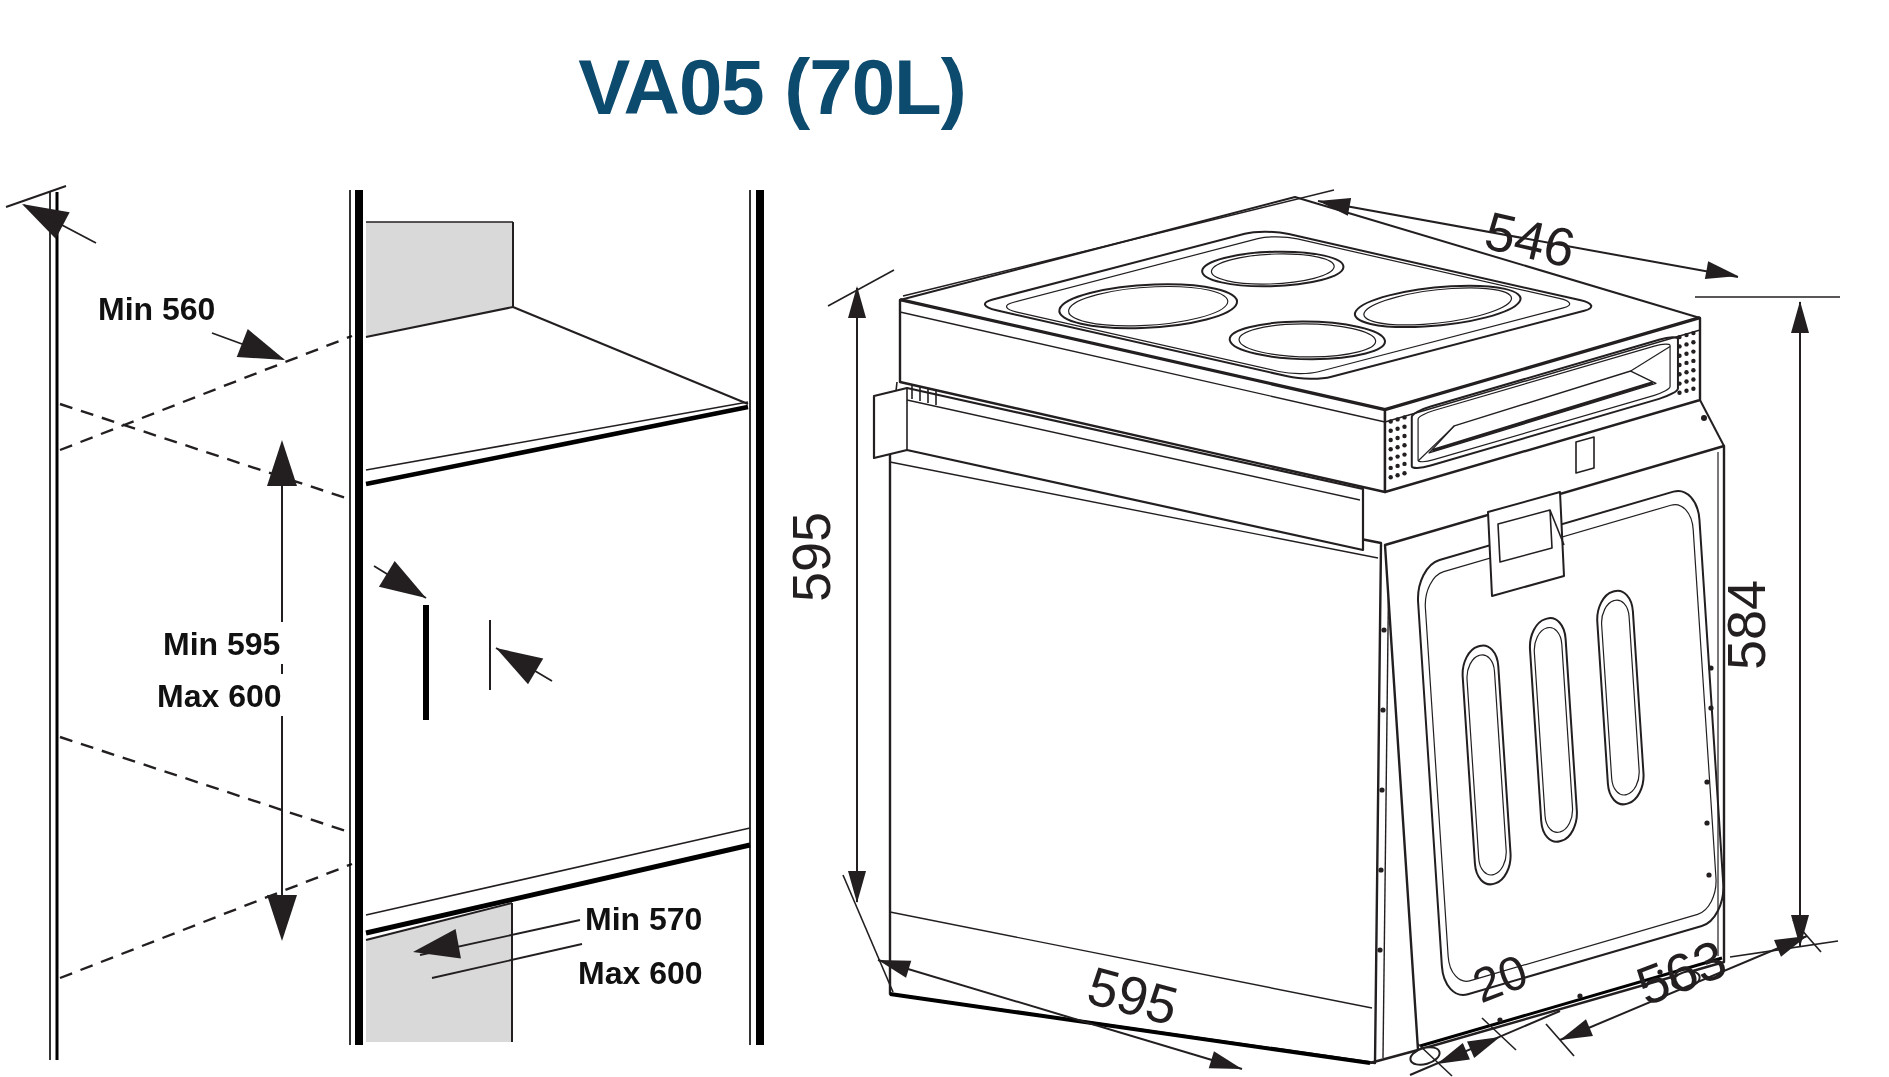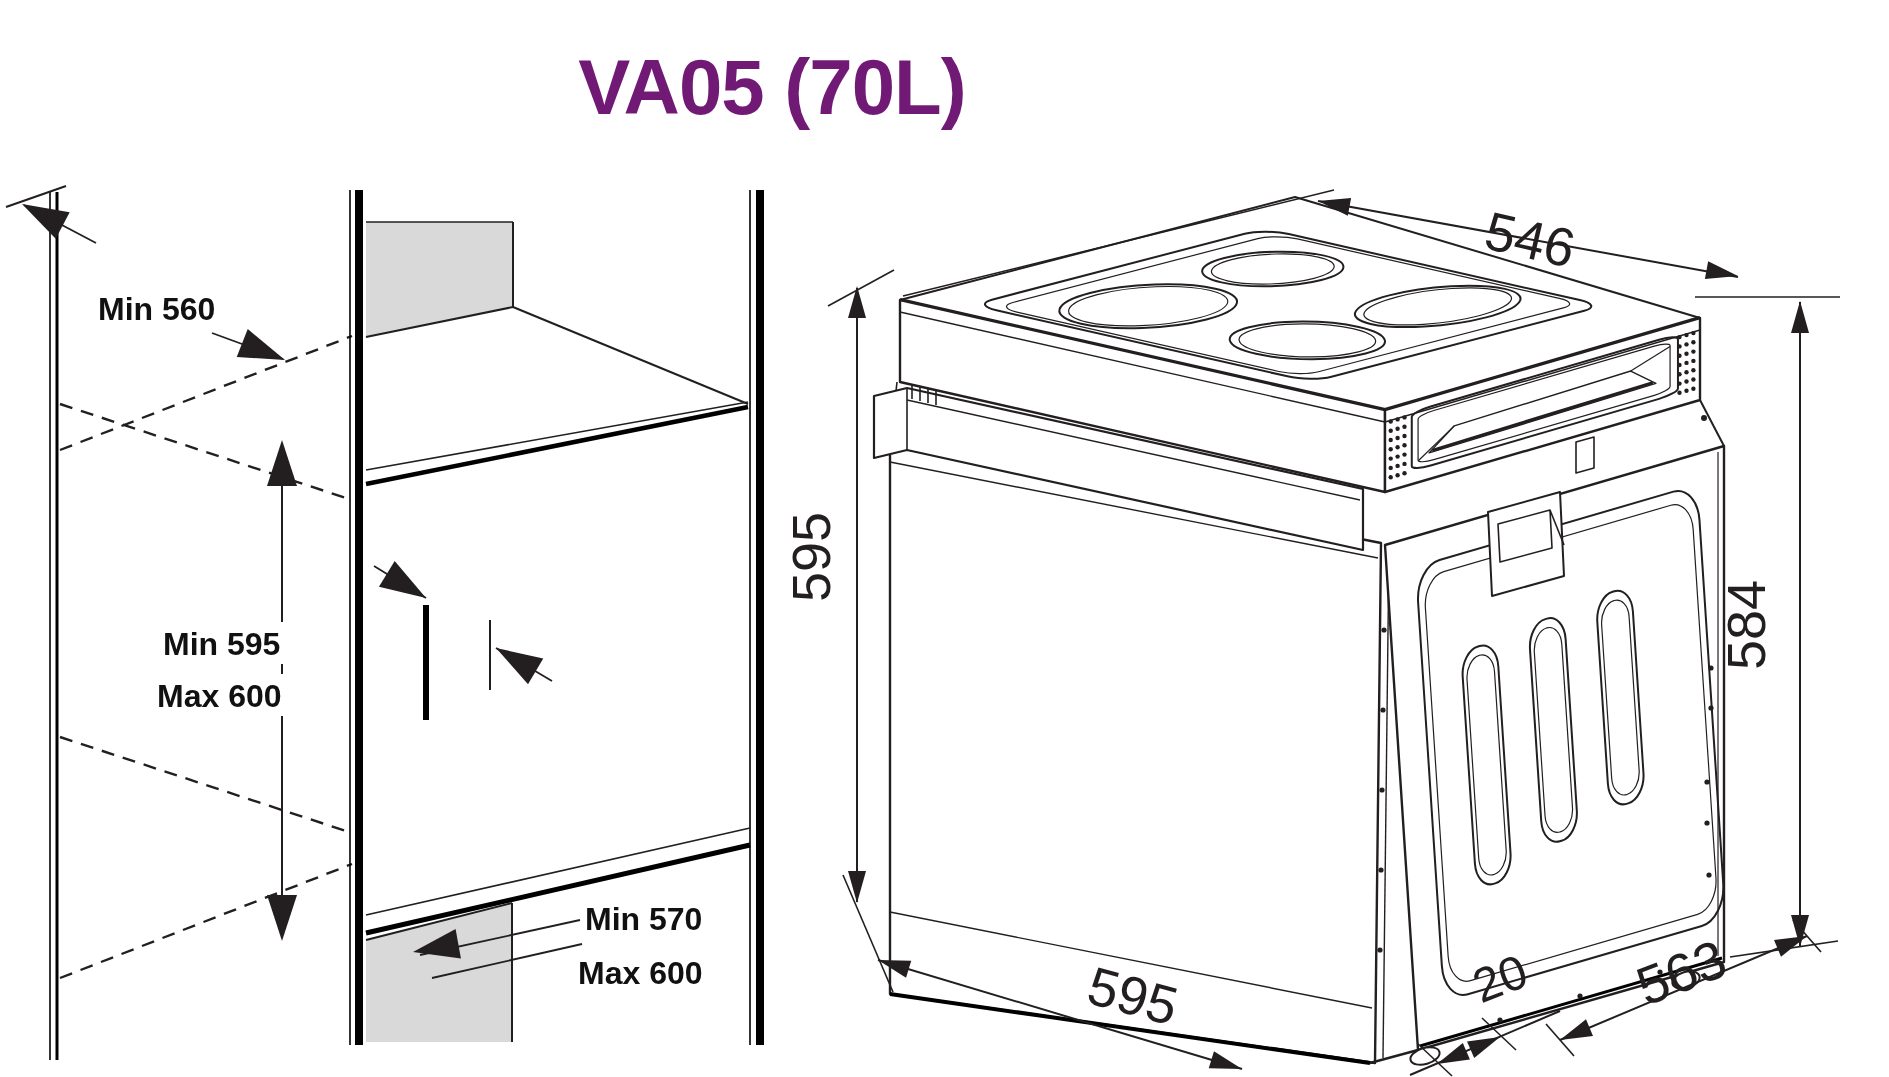--- a/index.html
+++ b/index.html
@@ -1,19 +1,19 @@
 <!DOCTYPE html>
 <html><head>
 <meta charset="utf-8">
 <style>
   html,body{margin:0;padding:0;background:#fff;}
   .canvas{position:relative;width:1889px;height:1077px;background:#fff;overflow:hidden;
           font-family:"Liberation Sans",sans-serif;}
   .title{position:absolute;top:42px;left:772px;transform:translateX(-50%);
-         font-size:78px;font-weight:bold;color:#701a75;letter-spacing:-1px;white-space:nowrap;}
+         font-size:78px;font-weight:bold;color:#0c4a6e;letter-spacing:-1px;white-space:nowrap;}
   svg{position:absolute;left:0;top:0;}
   svg *{stroke-linejoin:round;}
   .ln{stroke:#231f20;fill:none;}
   .blk{stroke:#000;fill:none;}
   .dash{stroke:#231f20;fill:none;stroke-dasharray:13 9;stroke-width:2.4;}
   .fillw{fill:#fff;stroke:#231f20;}
   .gray{fill:#d9d9d9;stroke:none;}
   .ah{fill:#231f20;stroke:none;}
   .dimtxt{font-family:"Liberation Sans",sans-serif;font-size:54px;fill:#231f20;}
   .dimtxt-s{font-family:"Liberation Sans",sans-serif;font-size:48px;fill:#231f20;}

